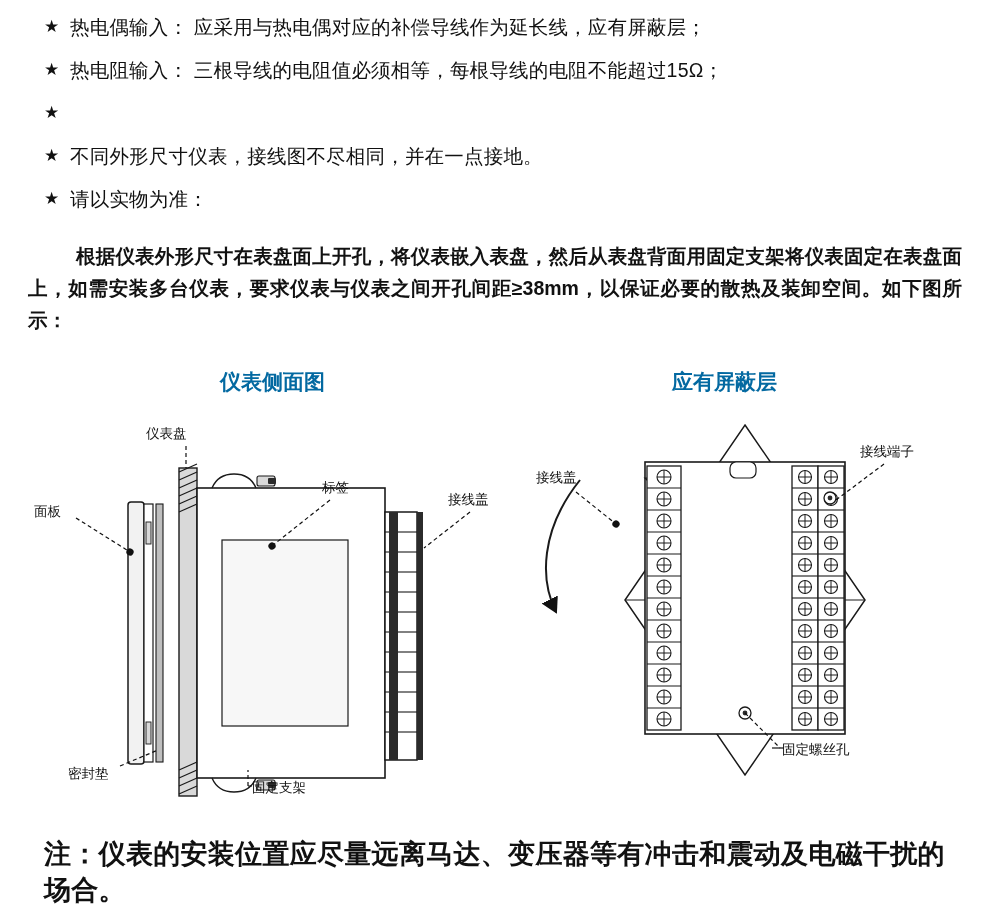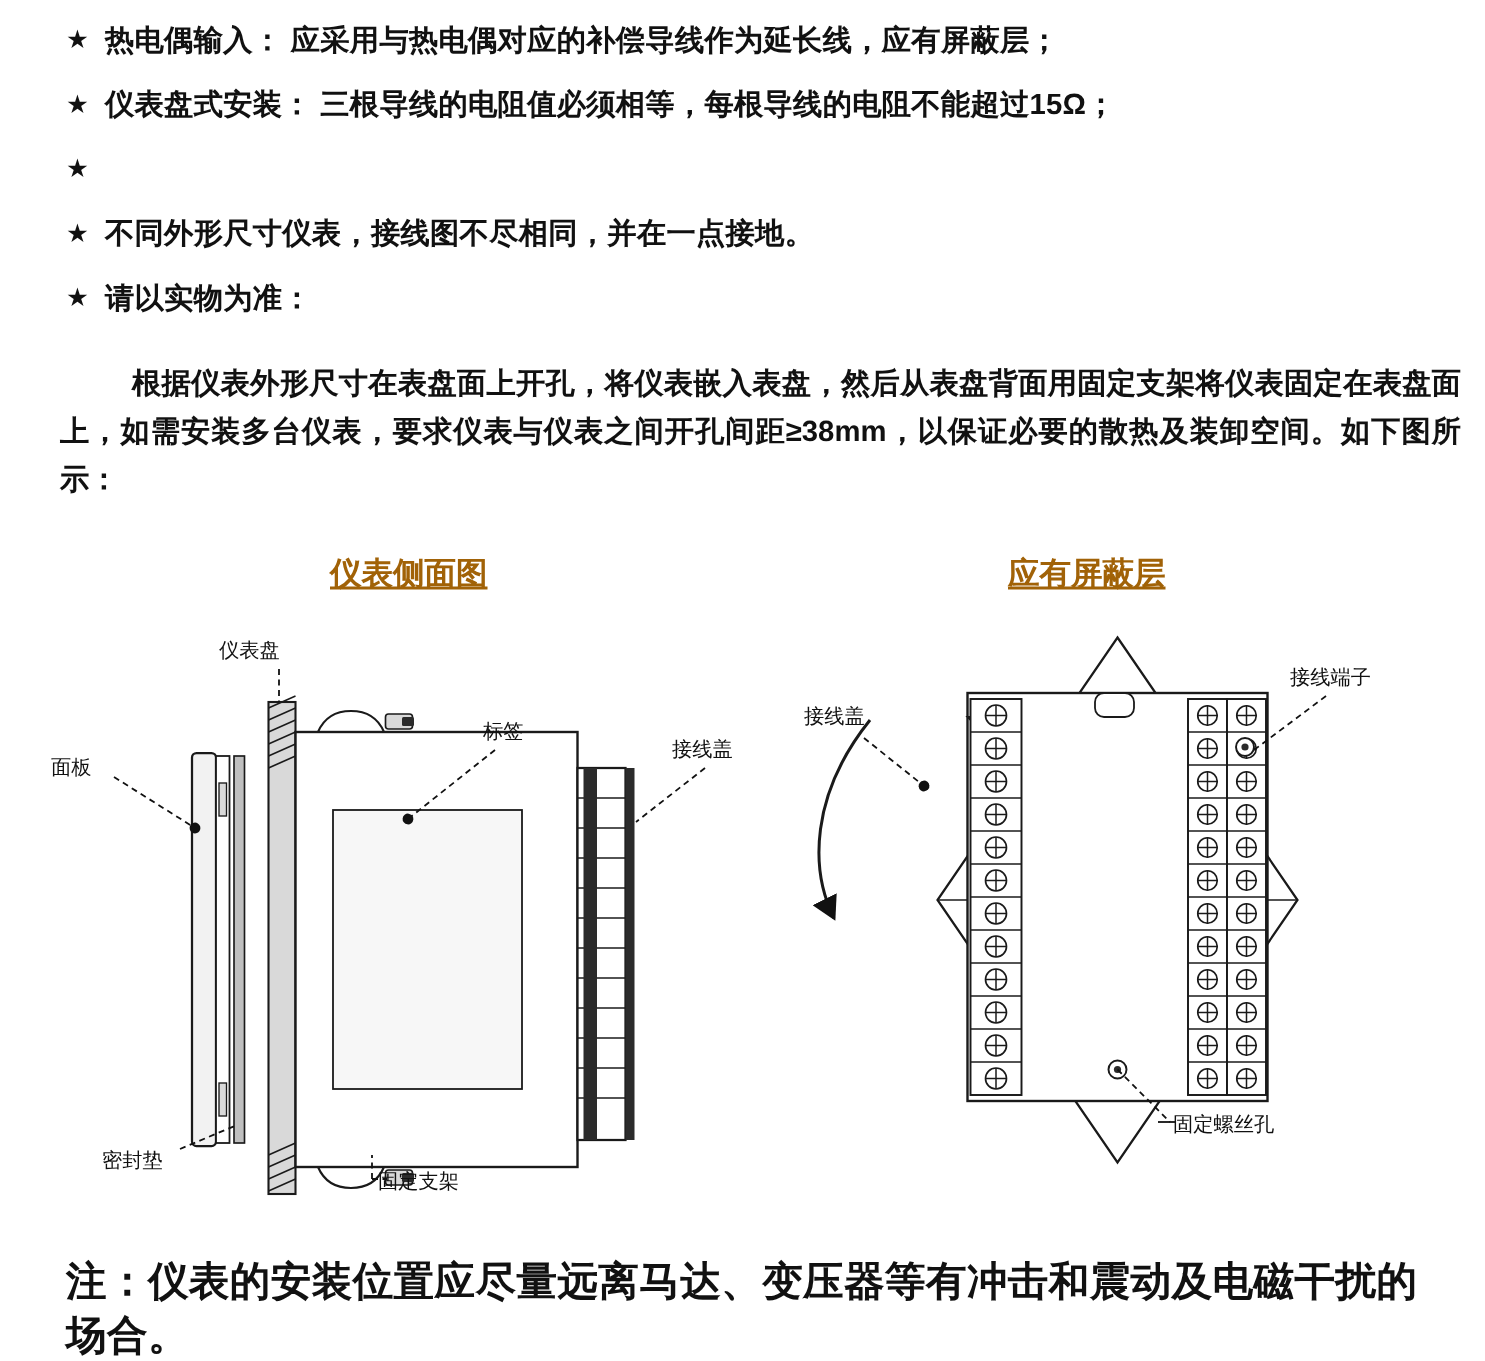--- a/index.html
+++ b/index.html
@@ -40,46 +40,44 @@
     font-size: 17px;
     line-height: 26px;
     color: #111;
     text-align: left;
   }
   .bullet-text {
     font-size: 19.5px;
     line-height: 26px;
     letter-spacing: 0.2px;
     color: #111;
-    font-weight: 700;
+    font-weight: 400;
   }
 
   
   .para {
     position: absolute;
     left: 28px;
     top: 240px;
     width: 934px;
     font-size: 19.5px;
     line-height: 32px;
     font-weight: 600;
     color: #111;
     text-indent: 48px;
     text-align: justify;
-    margin-left: 12px;
   }
 
   
   .fig-title {
     position: absolute;
     font-size: 21px;
     font-weight: 700;
-    color: #a16207;
+    color: #0369a1;
     font-family: "Liberation Serif", serif;
-    text-decoration: underline;
   }
   #side-title { left: 220px; top: 368px; }
   #back-title { left: 672px; top: 368px; }
 
   
   .figure {
     position: absolute;
     left: 0;
     top: 400px;
     width: 990px;
@@ -110,21 +108,21 @@
 
 <div class="page">
 
   <div class="bullets">
     <div class="bullet-row">
       <span class="bullet-star">★</span>
       <span class="bullet-text">热电偶输入： 应采用与热电偶对应的补偿导线作为延长线，应有屏蔽层；</span>
     </div>
     <div class="bullet-row">
       <span class="bullet-star">★</span>
-      <span class="bullet-text">仪表盘式安装： 三根导线的电阻值必须相等，每根导线的电阻不能超过15Ω；</span>
+      <span class="bullet-text">热电阻输入： 三根导线的电阻值必须相等，每根导线的电阻不能超过15Ω；</span>
     </div>
     <div class="bullet-row">
       <span class="bullet-star">★</span>
     </div>
     <div class="bullet-row">
       <span class="bullet-star">★</span>
       <span class="bullet-text">不同外形尺寸仪表，接线图不尽相同，并在一点接地。</span>
     </div>
     <div class="bullet-row">
       <span class="bullet-star">★</span>

